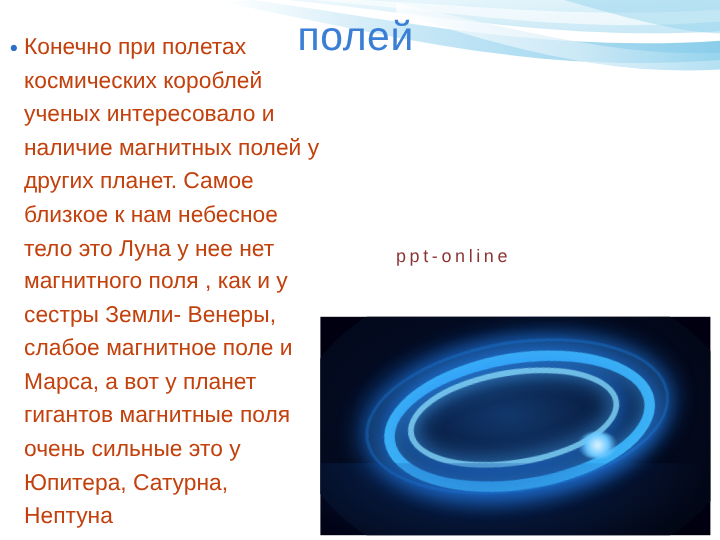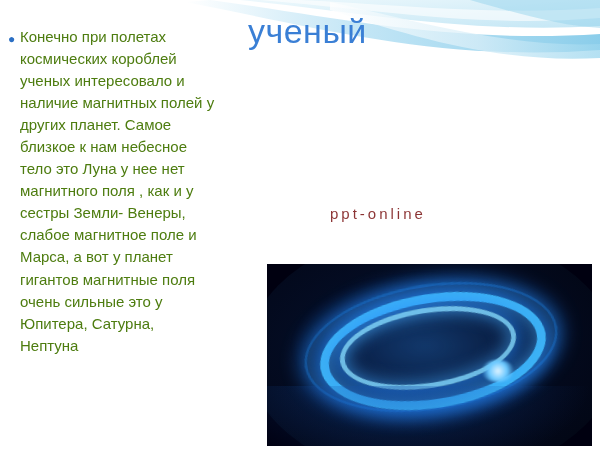--- a/index.html
+++ b/index.html
@@ -48,23 +48,23 @@
   .bullet-dot {
     flex: 0 0 auto;
     width: 12px;
     margin-top: 7px;
     color: #2b6fc4;
     font-size: 12px;
     line-height: 1;
   }
   .body-text {
     flex: 1 1 auto;
-    font-size: 15px;
+    font-size: 19px;
     line-height: 1.47;
-    color: #4d7c0f;
+    color: #c2410c;
     white-space: pre-line;
     font-weight: 500;
   }
   .photo {
     position: absolute;
     left: 267px;
     top: 264px;
     width: 325px;
     height: 182px;
     background: #000010;
@@ -174,21 +174,21 @@
         <stop offset="100%" stop-color="#b9e2f3"></stop>
       </linearGradient>
     </defs>
     <path d="M600 0 L240 0 C360 12 470 34 600 26 Z" fill="url(#g3)" opacity="0.85"></path>
     <path d="M210 0 C330 16 450 44 600 34 L600 50 C440 62 320 28 185 2 Z" fill="url(#g1)" opacity="0.9"></path>
     <path d="M260 0 C380 10 480 28 600 18 L600 8 C490 16 390 4 300 0 Z" fill="#ffffff" opacity="0.6"></path>
     <path d="M330 2 C420 22 510 48 600 44 L600 58 C500 64 410 36 330 10 Z" fill="url(#g2)" opacity="0.75"></path>
     <path d="M470 0 C520 14 560 26 600 28 L600 0 Z" fill="#8ed0ea" opacity="0.45"></path>
   </svg>
 
-  <div class="title">ученый</div>
+  <div class="title">полей</div>
 
   <div class="bullet-block">
     <div class="bullet-row">
       <span class="bullet-dot">●</span>
       <div class="body-text">Конечно  при полетах
 космических короблей
 ученых интересовало и
 наличие магнитных полей у
 других планет. Самое
 близкое к нам небесное

